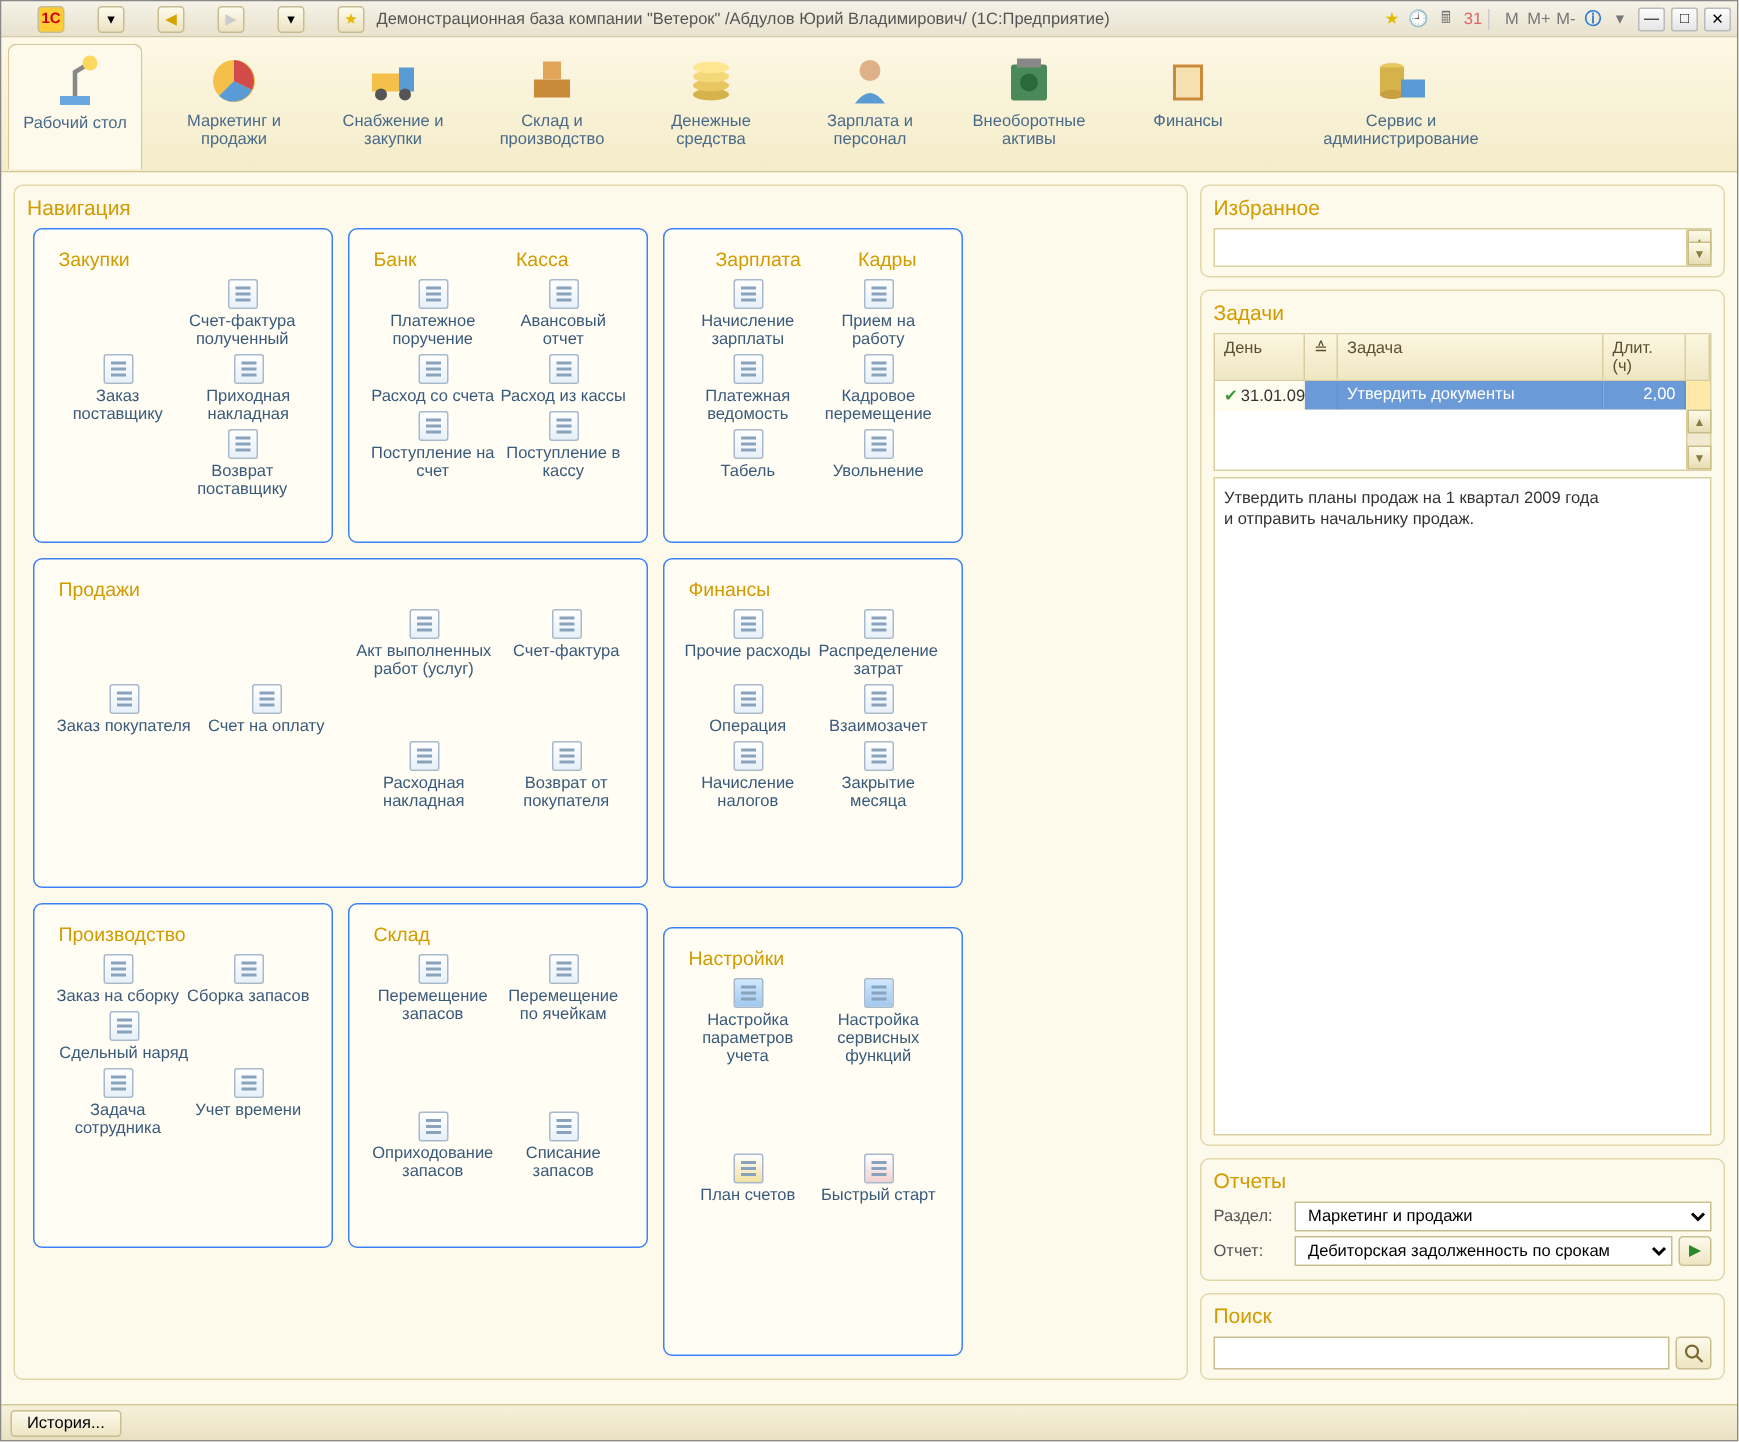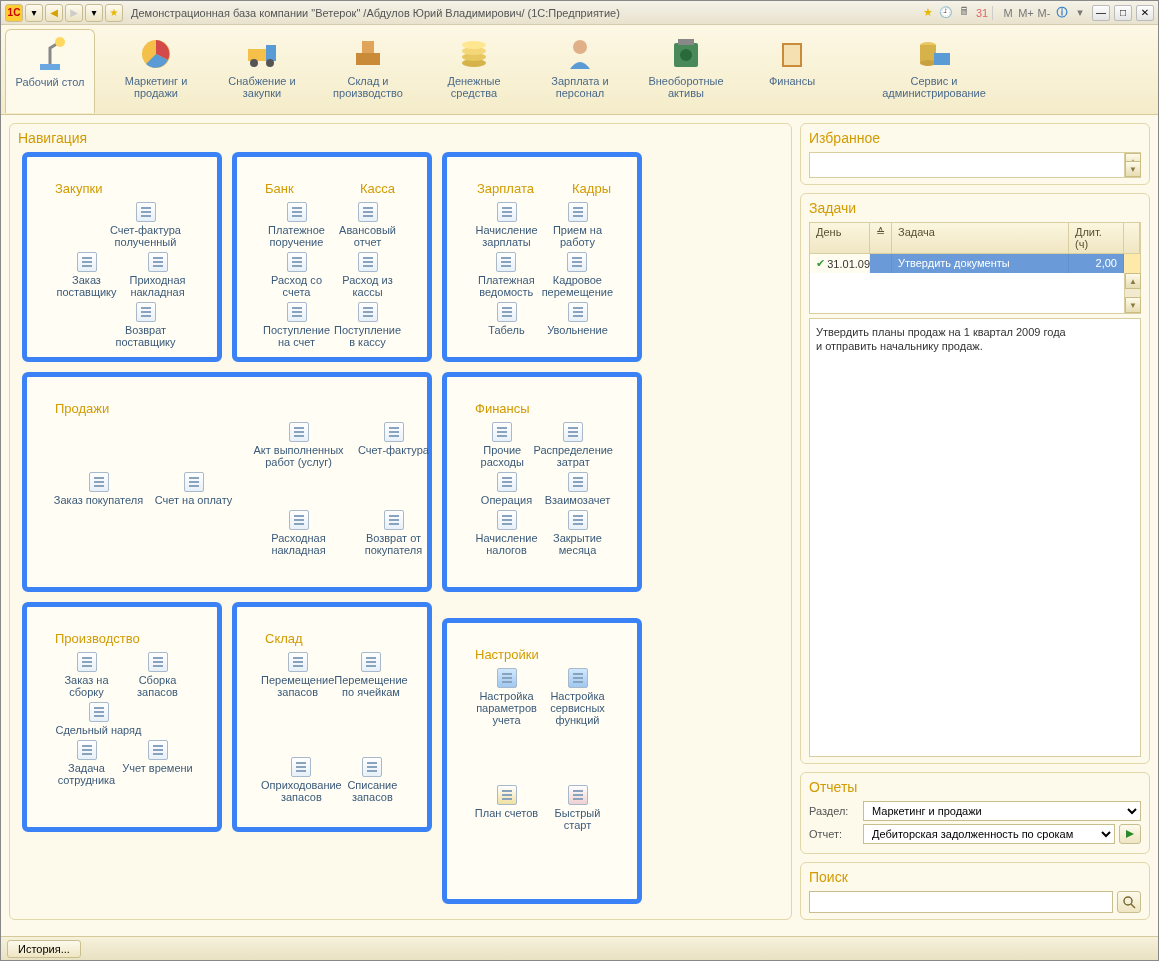--- a/index.html
+++ b/index.html
@@ -21,21 +21,21 @@
 }
 .titlebar {
   height: 24px;
   background: linear-gradient(#f5f2e8, #e8e2cd);
   display: flex;
   align-items: center;
   padding: 0 4px;
   border-bottom: 1px solid #d5ccab;
 }
 .tb-left { display: flex; align-items: center; gap: 2px; }
-.tb-icon { width: 18px; height: 18px; display: inline-flex; align-items: center; justify-content: center; border: 1px solid #c8bd92; border-radius: 3px; background: linear-gradient(#fefbee,#ece3c3); cursor: pointer; font-size:10px; }
+.tb-icon { width: 18px; height: 18px; display: inline-flex; align-items: center; justify-content: center; border: 1px solid #c8bd92; border-radius: 3px; background: linear-gradient(#fefbee,#ece3c3); cursor: pointer; font-size:10px;margin-left:20px; }
 .tb-title { margin-left: 8px; color: #555; font-size: 11px; }
 .tb-right { margin-left: auto; display: flex; align-items: center; gap: 2px; }
 .tb-btn { width:16px; height:16px; display:inline-flex; align-items:center; justify-content:center; font-size:11px; color:#777; cursor:pointer; }
 .win-btn { width:18px; height:16px; border:1px solid #bbb; background:linear-gradient(#fdfdfd,#e5e5e5); border-radius:2px; display:inline-flex; align-items:center; justify-content:center; font-size:10px; cursor:pointer; margin-left:2px; }
 
 .toolbar {
   height: 90px;
   background: linear-gradient(#fdf8e5, #f4ecc9);
   display: flex;
   align-items: flex-start;
@@ -87,24 +87,24 @@
 }
 .panel-title { color: #d29b00; font-size: 14px; font-weight: normal; margin-bottom: 6px; }
 .nav-body {
   flex: 1;
   position: relative;
   padding: 30px 4px 4px 4px;
 }
 
 .group {
   position: absolute;
-  border: 5px solid #3b82f6;
+  border: 1px solid #3b82f6;
   border-radius: 6px;
   background: #fffdf4;
-  padding: 24px;
+  padding: 12px;
 }
 .group-title { color: #d29b00; font-size: 13px; margin-bottom: 4px; padding-left: 4px; }
 .grp-row { display:flex; }
 
 .node {
   width: 95px;
   display: flex;
   flex-direction: column;
   align-items: center;
   text-align: center;

